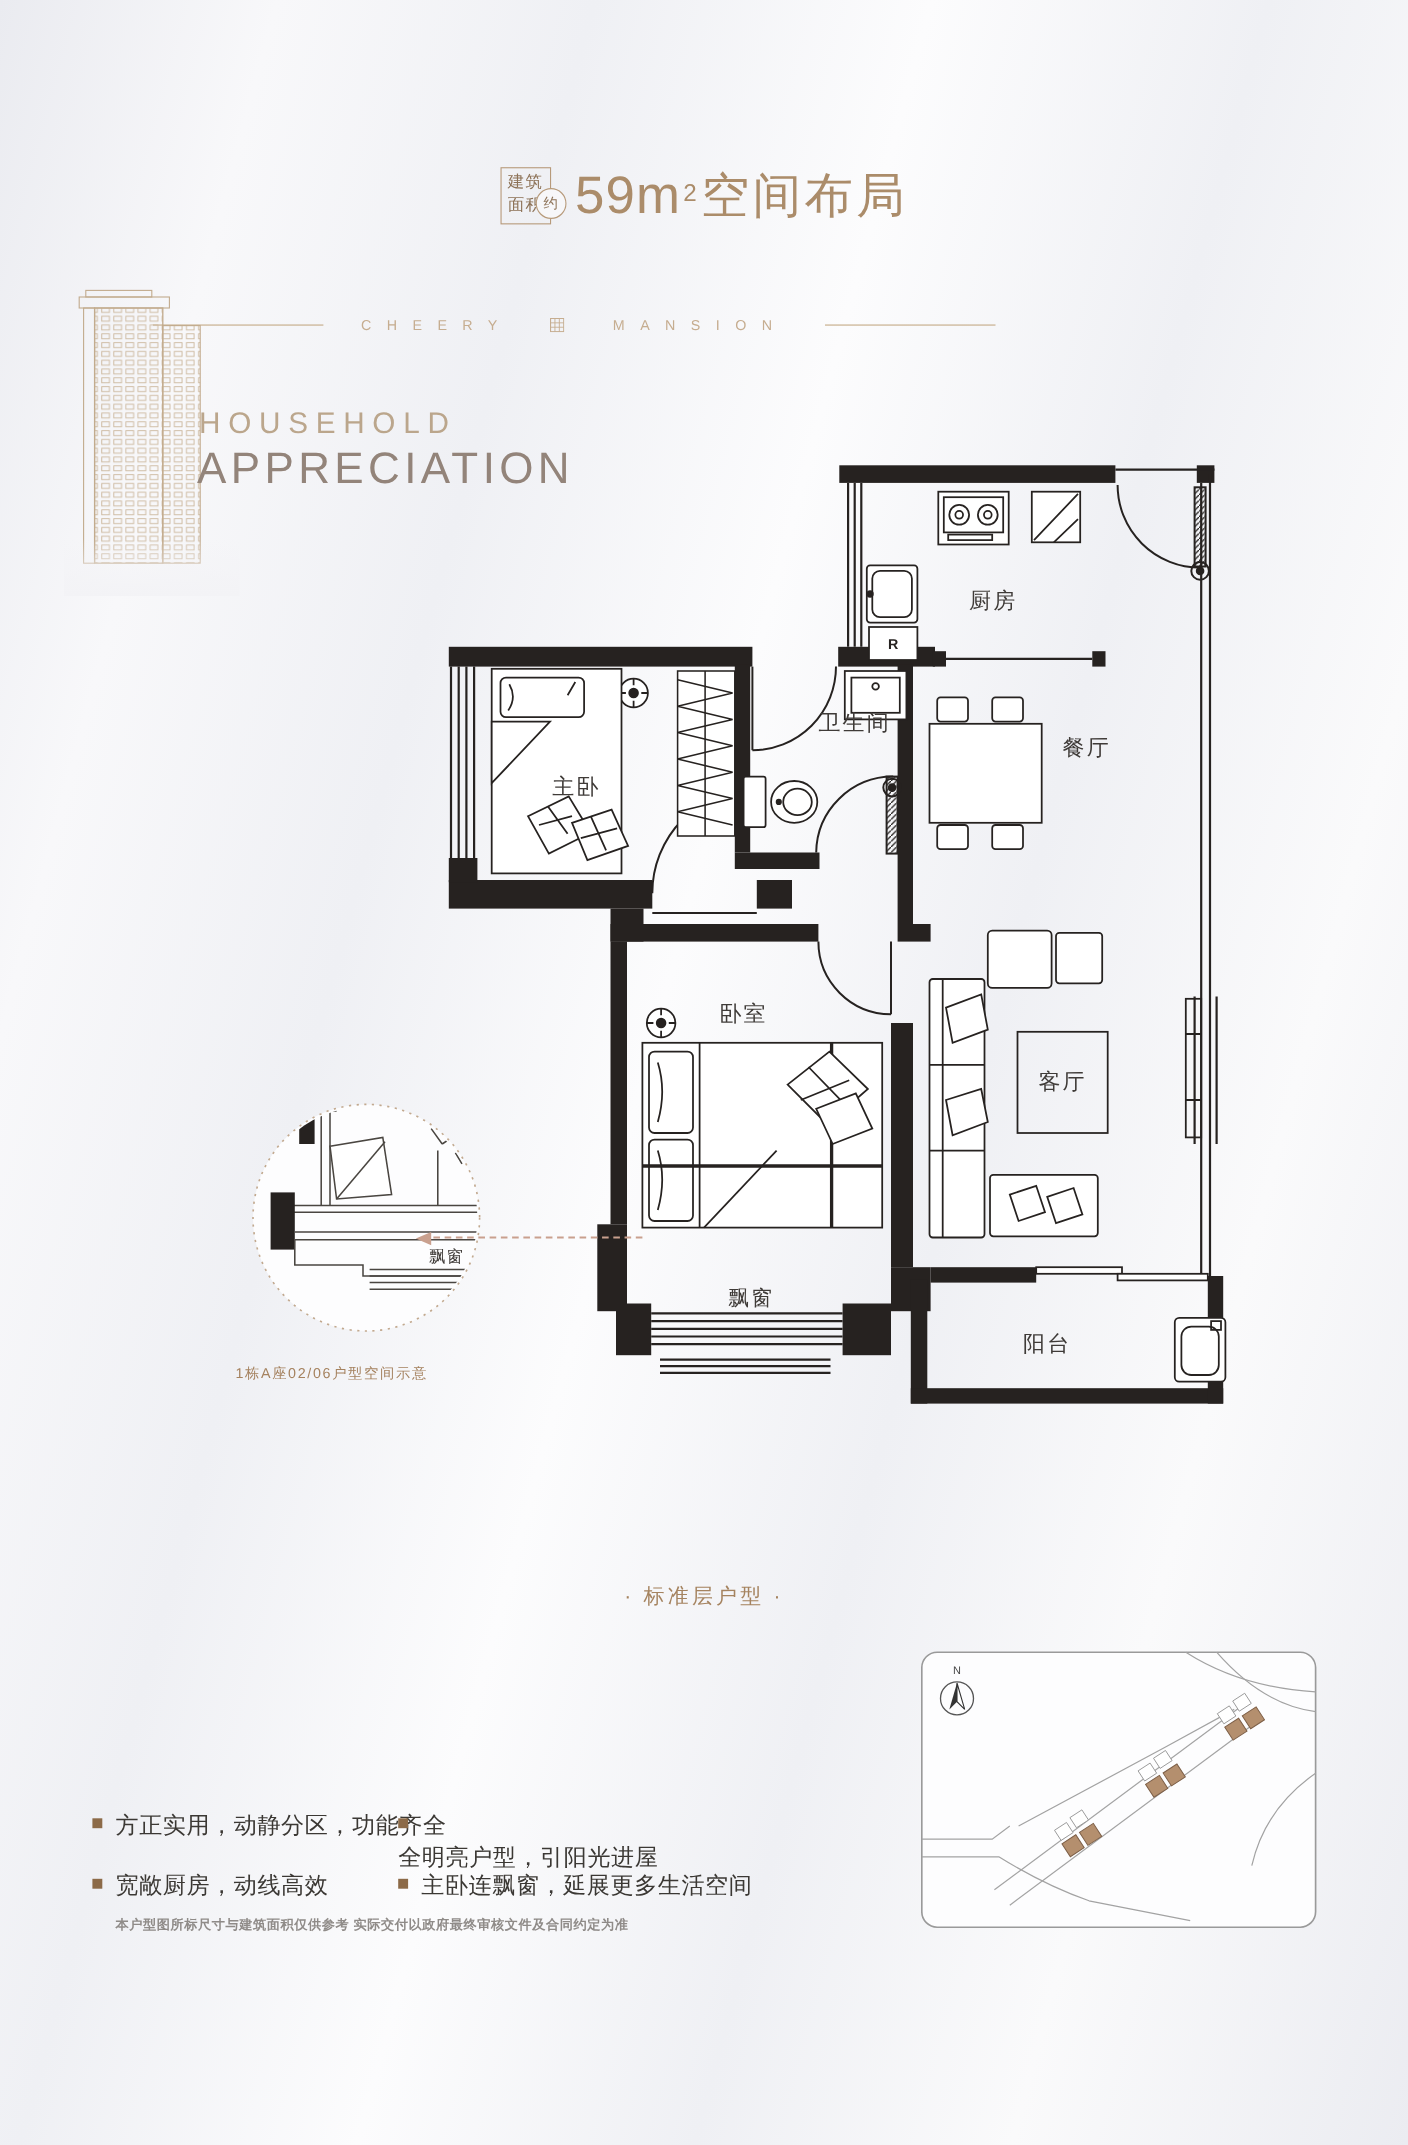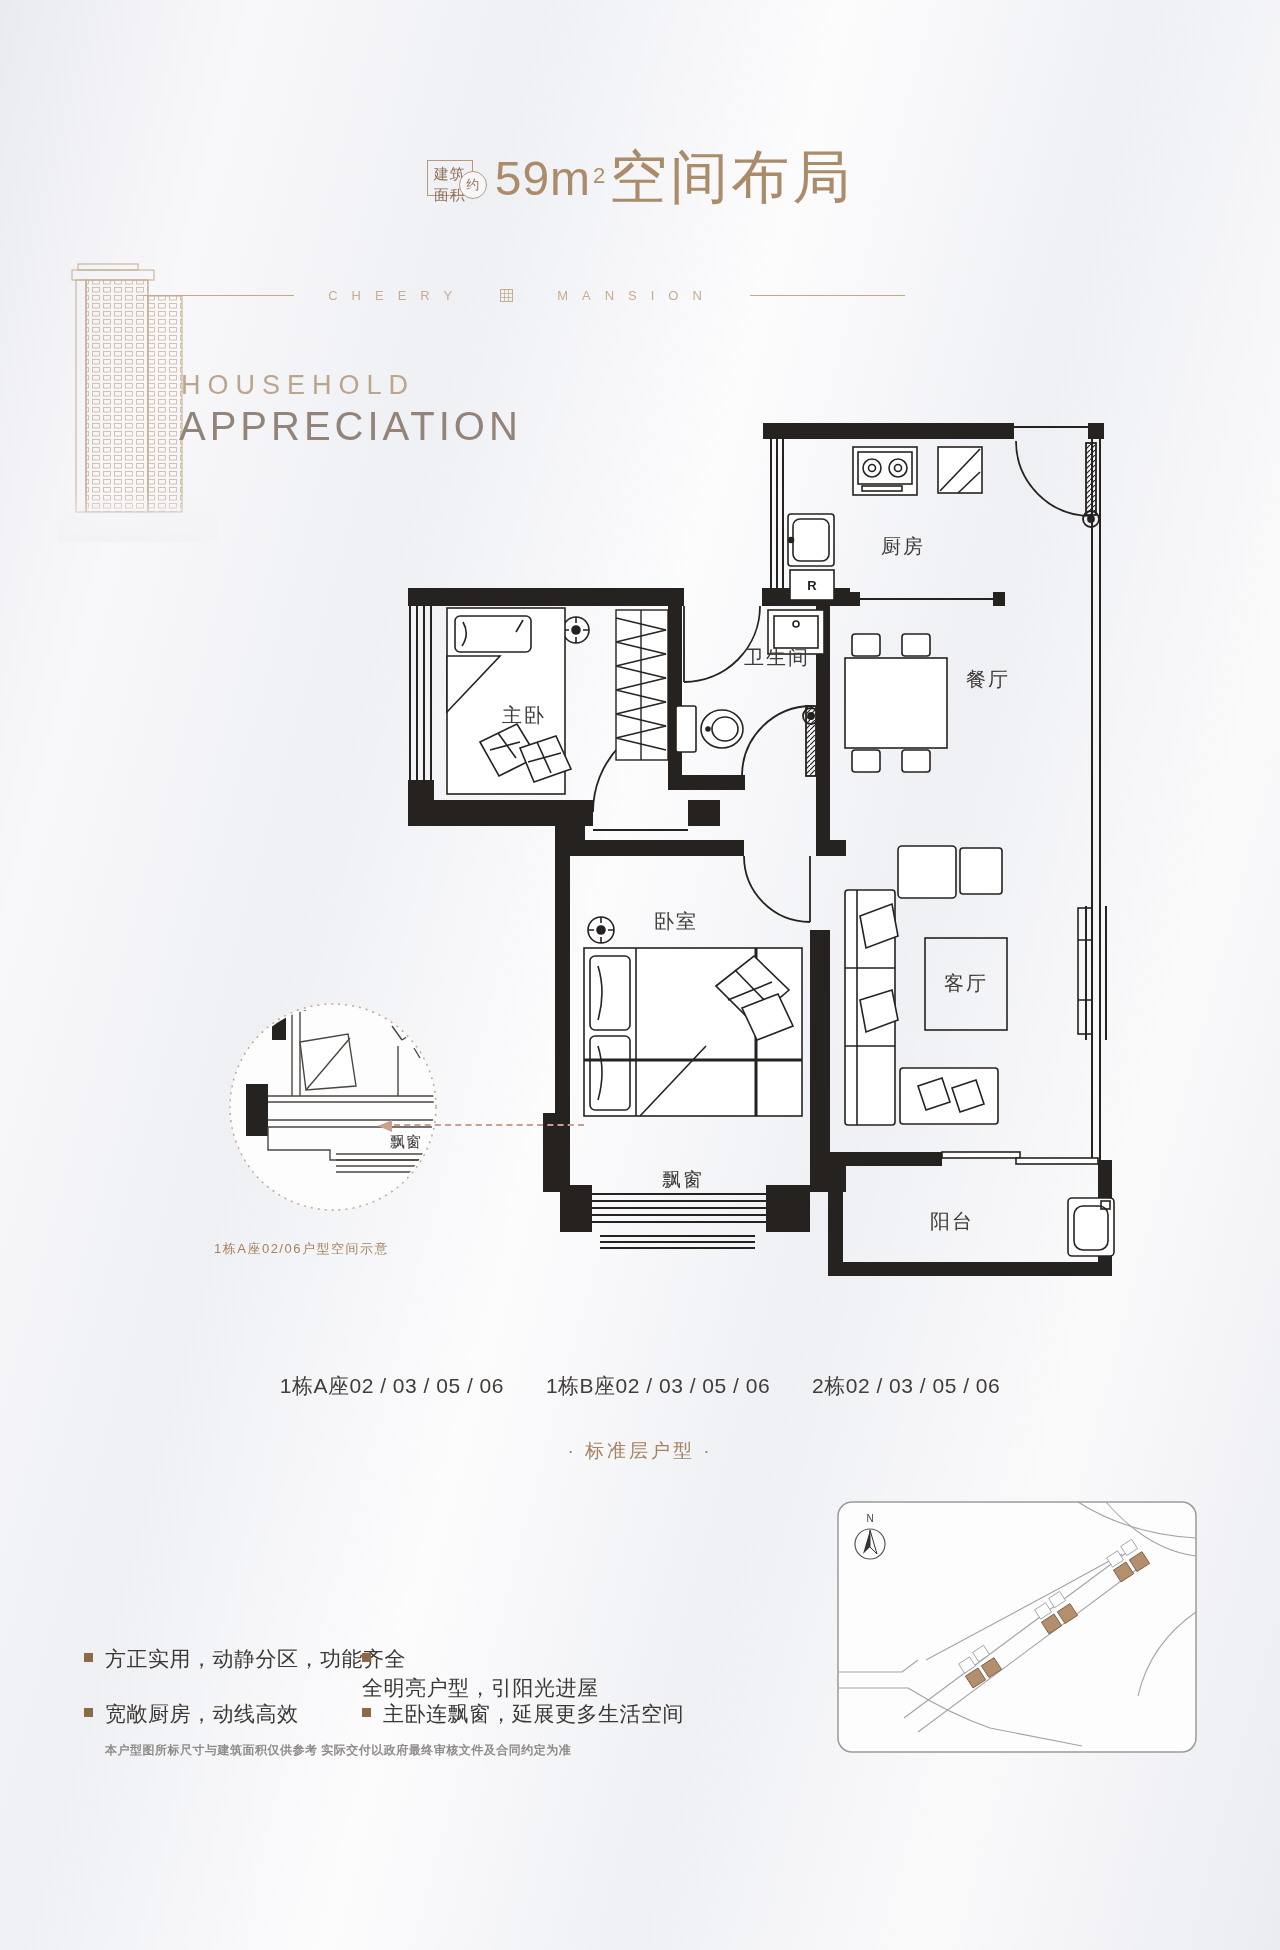--- a/index.html
+++ b/index.html
@@ -11,32 +11,32 @@
   #page{
     position:relative;width:1280px;height:1950px;overflow:hidden;
     background:linear-gradient(105deg,#eaebf0 0%,#f8f8fa 14%,#eff0f4 30%,#fcfcfd 47%,#eff0f4 64%,#fafafb 80%,#ebecf1 100%);
   }
   
   .hdr{
     position:absolute;left:0;top:138px;width:1280px;height:80px;
     display:flex;align-items:center;justify-content:center;
   }
   .area-box{
-    width:46px;height:36px;border:1px solid #b79a7a;color:#8d7257;
+    width:46px;height:52px;border:1px solid #b79a7a;color:#8d7257;
     font-size:15px;line-height:21px;text-align:center;padding-top:2px;box-sizing:border-box;
     letter-spacing:1px;
   }
   .approx-circle{
     width:26px;height:26px;border:1px solid #b79a7a;border-radius:50%;
     background:#f7f7f9;color:#8d7257;font-size:13px;line-height:26px;text-align:center;
     margin-left:-14px;margin-top:14px;z-index:2;
   }
   .big-num{font-size:48px;color:#ab8c6a;margin-left:8px;letter-spacing:1px;}
   .big-sup{font-size:22px;color:#ab8c6a;vertical-align:top;position:relative;top:-2px;margin-left:2px;}
-  .big-cn{font-size:58px;color:#ab8c6a;letter-spacing:3px;margin-left:4px;}
+  .big-cn{font-size:44px;color:#ab8c6a;letter-spacing:3px;margin-left:4px;}
   
   .brandline{
     position:absolute;left:0;top:288px;width:1044px;display:flex;align-items:center;justify-content:center;gap:34px;
   }
   .brandline .rule{width:155px;height:0;border-top:1px solid #c4a985;}
   .brandline .word{font-size:13px;color:#c6ad90;letter-spacing:14px;}
   .brand-logo{width:13px;height:13px;display:inline-block;margin-right:10px;}
   
   .hero-eyebrow{position:absolute;left:181px;top:370px;font-size:27px;color:#bba68c;letter-spacing:7px;}
   .hero-en{position:absolute;left:179px;top:404px;font-size:40px;color:#93847a;letter-spacing:4px;font-weight:400;}
@@ -304,25 +304,20 @@
       <path d="M268 1127 V1150 H330 V1160 H436"></path>
       <path d="M336 1154 H430 M336 1160 H430 M336 1166 H430 M336 1172 H430"></path>
       <path d="M392 1026 l10 14 M402 1040 l12 -8 M414 1048 l6 10 M398 1046 V1096"></path>
     </g>
     <polygon points="378,1126 392,1120 392,1132" fill="#c9a08e"></polygon>
     <text x="406" y="1147" font-size="15" fill="#3f3b38" text-anchor="middle" letter-spacing="1">飘窗</text>
   </svg>
   <div class="dash-link"></div>
   <div class="detail-caption">1栋A座02/06户型空间示意</div>
 
-  <div class="units-row">
-    <span>1栋A座02 / 03 / 05 / 06</span>
-    <span>1栋B座02 / 03 / 05 / 06</span>
-    <span>2栋02 / 03 / 05 / 06</span>
-  </div>
   <div class="floor-type">· 标准层户型 ·</div>
 
   <svg style="position:absolute;left:830px;top:1492px;" width="380" height="272" viewBox="0 0 380 272">
     <rect x="8" y="10" width="358" height="250" rx="14" fill="#fdfdfe" stroke="#9a9a9a" stroke-width="1.5"></rect>
     <g>
       <circle cx="40" cy="52" r="15" fill="none" stroke="#555" stroke-width="1.2"></circle>
       <polygon points="40,38 33,62 40,55" fill="#333"></polygon>
       <polygon points="40,38 47,62 40,55" fill="#fff" stroke="#333" stroke-width="1"></polygon>
       <text x="40" y="30" font-size="10" fill="#444" text-anchor="middle">N</text>
     </g>

